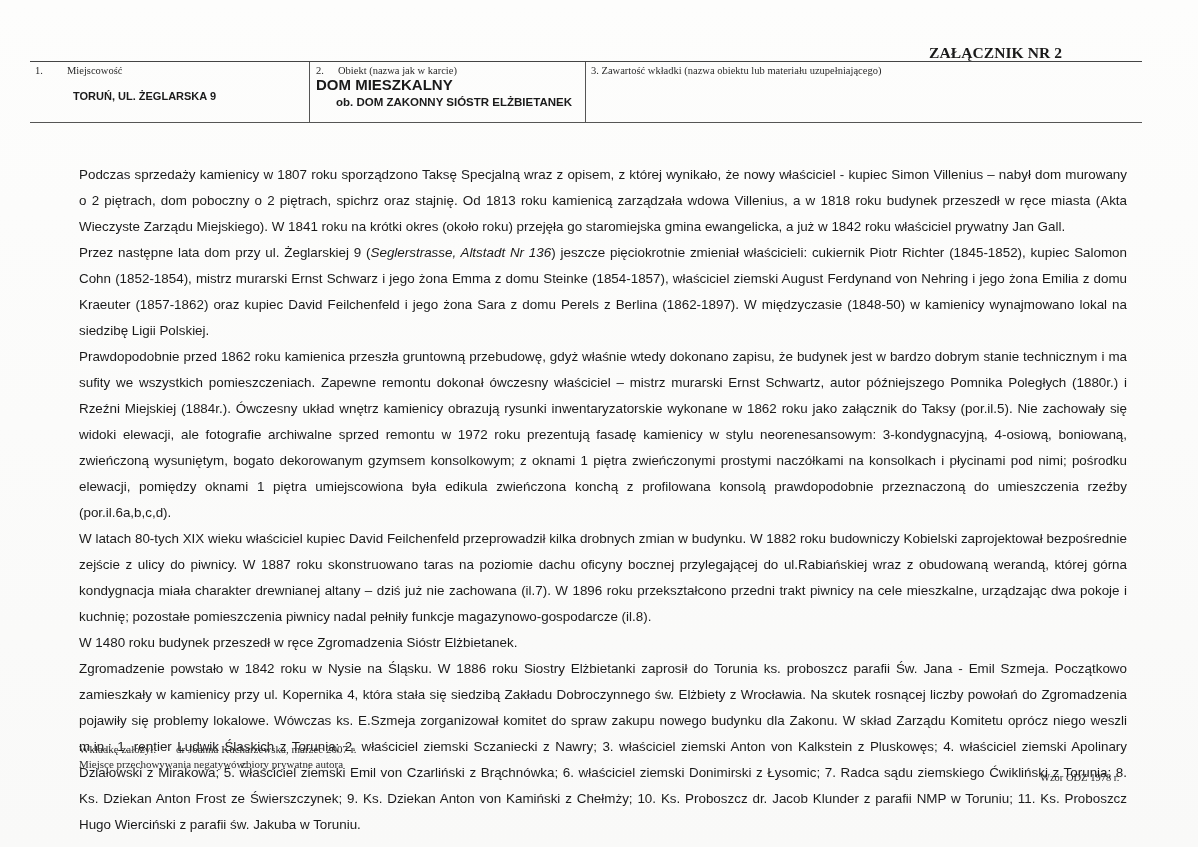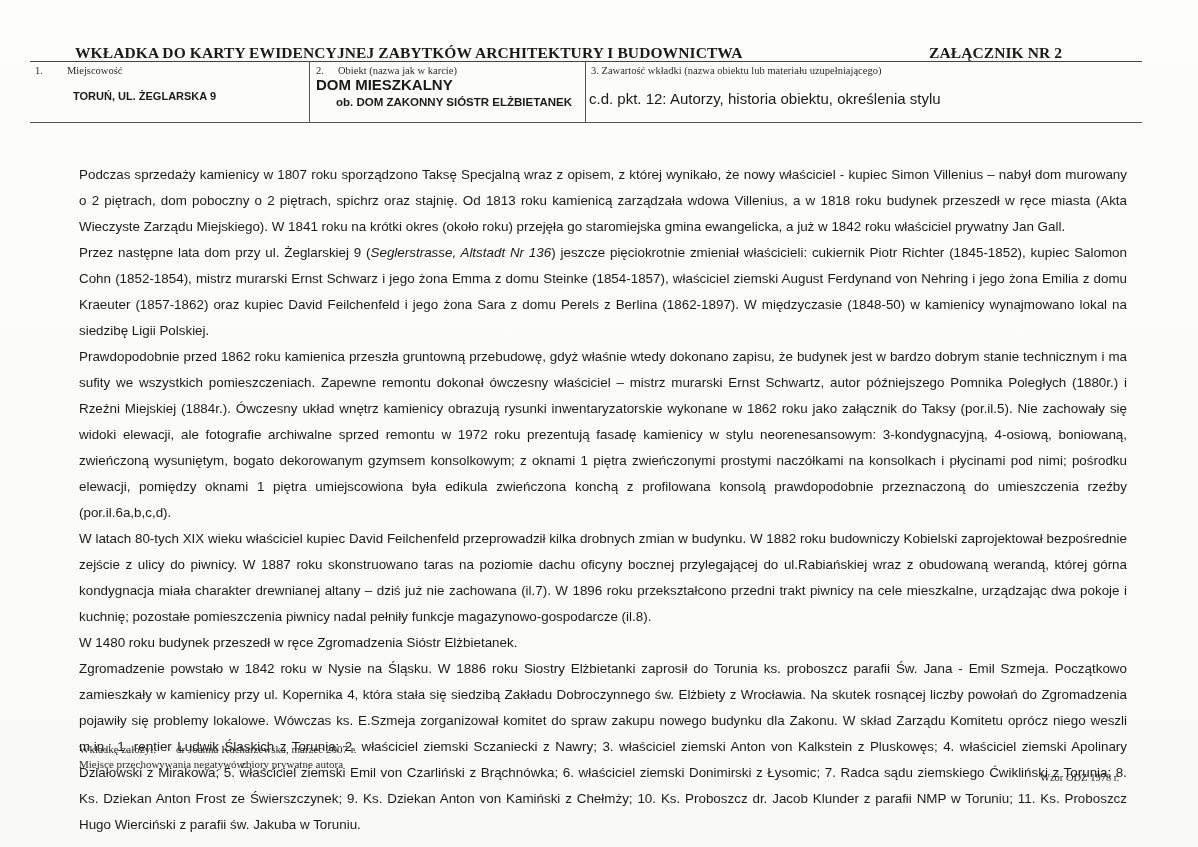--- a/index.html
+++ b/index.html
@@ -143,21 +143,20 @@
       color: #2a2a2a;
       white-space: nowrap;
     }
   </style>
 </head>
 <body>
 
 <div class="page">
 
   <div class="header-title">
-    <span>WKŁADKA DO KARTY EWIDENCYJNEJ ZABYTKÓW ARCHITEKTURY I BUDOWNICTWA</span>
     <span class="annex">ZAŁĄCZNIK NR  2</span>
   </div>
   <div class="header-rule"></div>
 
   <div class="box box1">
     <div class="box-label">
       <span class="num">1.</span><span>Miejscowość</span>
     </div>
     <div class="box-value">TORUŃ, UL. ŻEGLARSKA 9</div>
   </div>
@@ -165,21 +164,20 @@
   <div class="box box2">
     <div class="box-label">
       <span class="num">2.</span><span>Obiekt (nazwa jak w karcie)</span>
     </div>
     <div class="box-value v1">DOM MIESZKALNY</div>
     <div class="box-value v2">ob. DOM ZAKONNY SIÓSTR ELŻBIETANEK</div>
   </div>
 
   <div class="box box3">
     <div class="box-label">3. Zawartość wkładki (nazwa obiektu lub materiału uzupełniającego)</div>
-    <div class="box-value">c.d. pkt. 12: Autorzy, historia obiektu, określenia stylu</div>
   </div>
 
   <div class="box-rule"></div>
 
   <div class="body-text">
     <p>Podczas sprzedaży kamienicy w 1807 roku sporządzono Taksę Specjalną wraz z opisem, z której wynikało, że nowy właściciel - kupiec Simon Villenius – nabył dom murowany o 2 piętrach, dom poboczny o 2 piętrach, spichrz oraz stajnię. Od 1813 roku kamienicą zarządzała wdowa Villenius, a w 1818 roku budynek przeszedł w ręce miasta (Akta Wieczyste Zarządu Miejskiego). W 1841 roku na krótki okres (około roku) przejęła go staromiejska gmina ewangelicka, a już w 1842 roku właściciel prywatny Jan Gall.</p>
     <p><span>Przez następne lata dom przy ul. Żeglarskiej 9 (</span><em>Seglerstrasse, Altstadt Nr 136</em><span>) jeszcze pięciokrotnie zmieniał właścicieli: cukiernik Piotr Richter (1845-1852), kupiec Salomon Cohn (1852-1854), mistrz murarski Ernst Schwarz i jego żona Emma z domu Steinke (1854-1857), właściciel ziemski August Ferdynand von Nehring i jego żona Emilia z domu Kraeuter (1857-1862) oraz kupiec David Feilchenfeld i jego żona Sara z domu Perels z Berlina (1862-1897). W międzyczasie (1848-50) w kamienicy wynajmowano lokal na siedzibę Ligii Polskiej.</span></p>
     <p>Prawdopodobnie przed 1862 roku kamienica przeszła gruntowną przebudowę, gdyż właśnie wtedy dokonano zapisu, że budynek jest w bardzo dobrym stanie technicznym i ma sufity we wszystkich pomieszczeniach. Zapewne remontu dokonał ówczesny właściciel – mistrz murarski Ernst Schwartz, autor późniejszego Pomnika Poległych (1880r.) i Rzeźni Miejskiej (1884r.). Ówczesny układ wnętrz kamienicy obrazują rysunki inwentaryzatorskie wykonane w 1862 roku jako załącznik do Taksy (por.il.5). Nie zachowały się widoki elewacji, ale fotografie archiwalne sprzed remontu w 1972 roku prezentują fasadę kamienicy w stylu neorenesansowym: 3-kondygnacyjną, 4-osiową, boniowaną, zwieńczoną wysuniętym, bogato dekorowanym gzymsem konsolkowym; z oknami 1 piętra zwieńczonymi prostymi naczółkami na konsolkach i płycinami pod nimi; pośrodku elewacji, pomiędzy oknami 1 piętra umiejscowiona była edikula zwieńczona konchą z profilowana konsolą prawdopodobnie przeznaczoną do umieszczenia rzeźby (por.il.6a,b,c,d).</p>
     <p>W latach 80-tych XIX wieku właściciel kupiec David Feilchenfeld przeprowadził kilka drobnych zmian w budynku. W 1882 roku budowniczy Kobielski zaprojektował bezpośrednie zejście z ulicy do piwnicy. W 1887 roku skonstruowano taras na poziomie dachu oficyny bocznej przylegającej do ul.Rabiańskiej wraz z obudowaną werandą, której górna kondygnacja miała charakter drewnianej altany – dziś już nie zachowana (il.7). W 1896 roku przekształcono przedni trakt piwnicy na cele mieszkalne, urządzając dwa pokoje i kuchnię; pozostałe pomieszczenia piwnicy nadal pełniły funkcje magazynowo-gospodarcze (il.8).</p>
     <p>W 1480 roku budynek przeszedł w ręce Zgromadzenia Sióstr Elżbietanek.</p>

